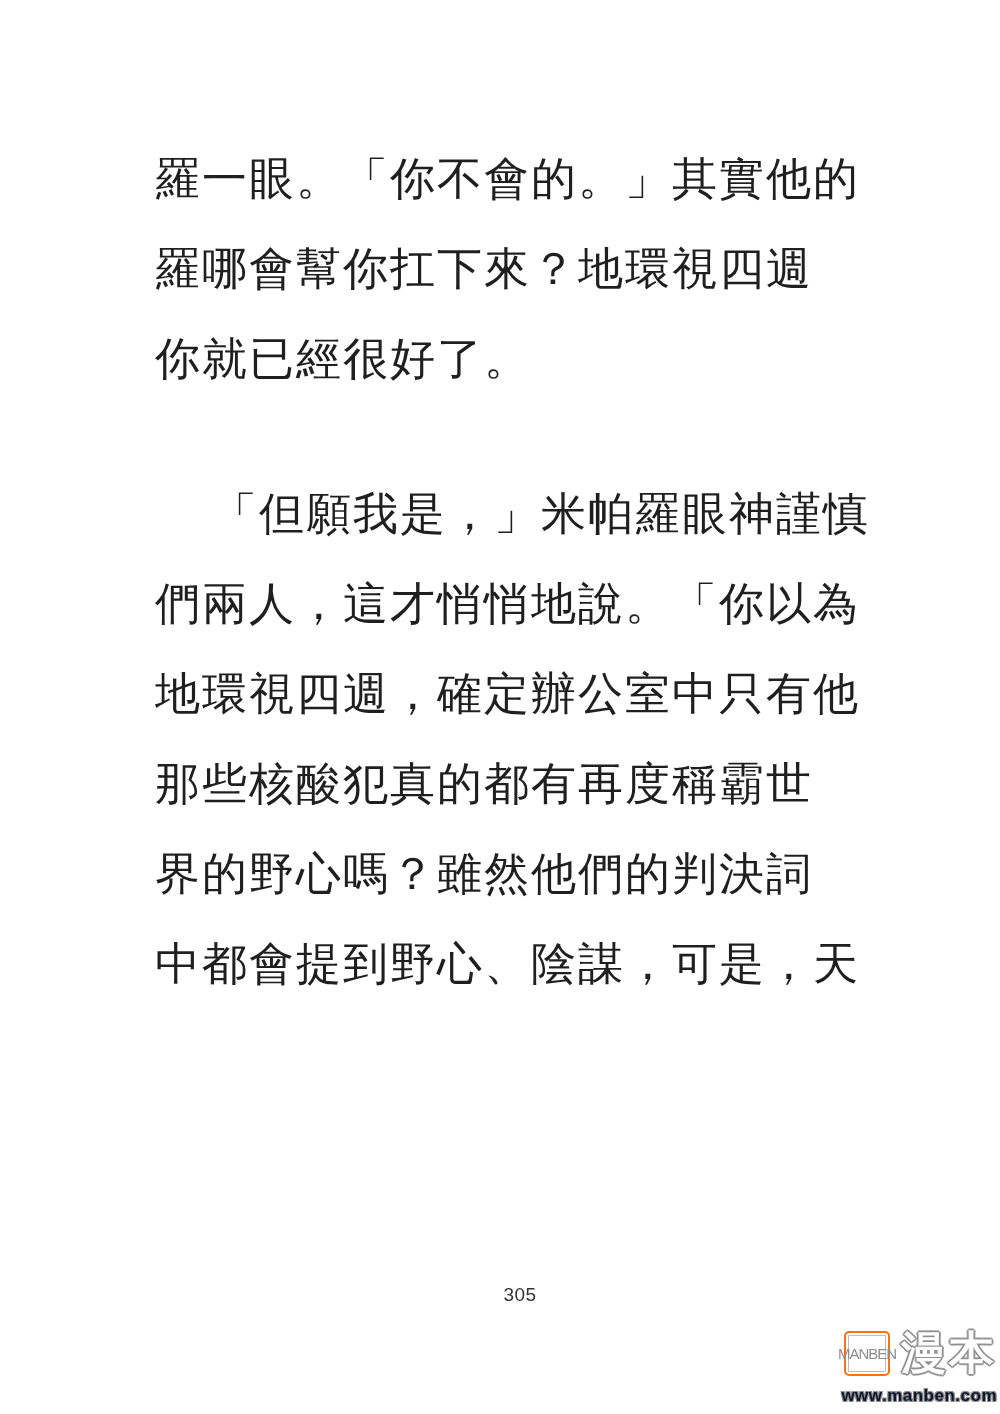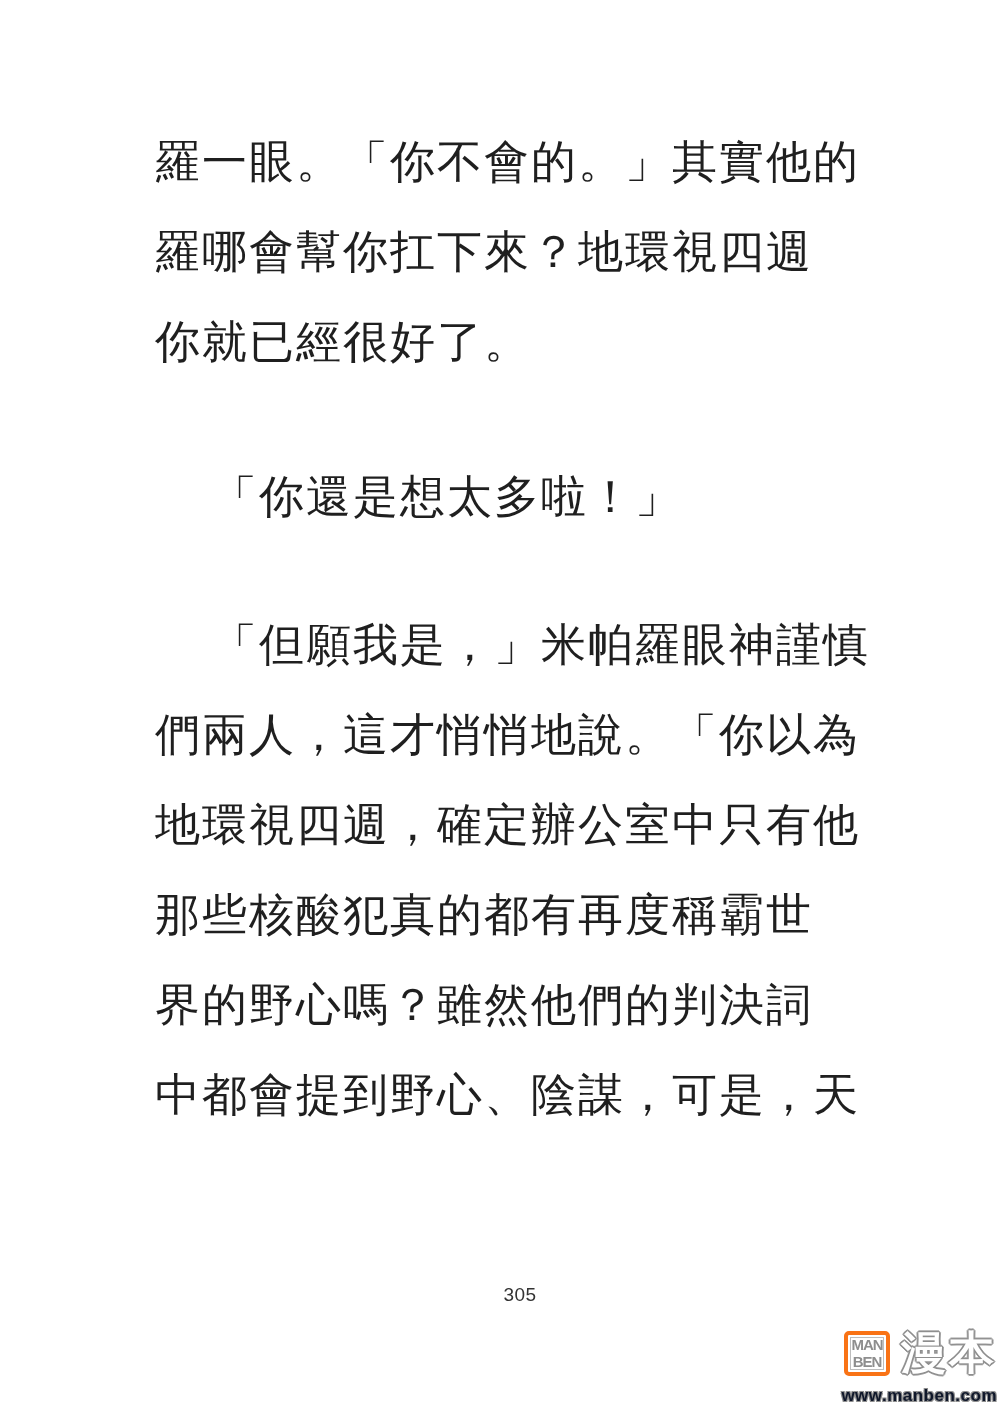--- a/index.html
+++ b/index.html
@@ -11,21 +11,21 @@
     position: relative;
     width: 1000px;
     height: 1414px;
     background: #ffffff;
     overflow: hidden;
     margin: 0 auto;
   }
   .text-block {
     position: absolute;
     left: 155px;
-    top: 117px;
+    top: 134px;
     width: 730px;
     font-size: 45px;
     line-height: 90px;
     letter-spacing: 2px;
     color: #1f1f1f;
     font-weight: 400;
   }
   .paragraph { margin: 0; }
   .paragraph.gap-after-1 { margin-bottom: 65px; }
   .paragraph.gap-after-2 { margin-bottom: 58px; }
@@ -54,29 +54,28 @@
     flex-direction: column;
     align-items: flex-end;
   }
   .wm-row {
     display: flex;
     align-items: center;
   }
   .wm-logo-box {
     width: 46px;
     height: 45px;
-    border: 4px solid #f97316;
+    border: 2px solid #f97316;
     border-radius: 5px;
     box-shadow: inset 0 0 0 2px #ffffff, inset 0 0 0 3px #bdbdbd;
     display: flex;
-    flex-direction: column;
     align-items: center;
     justify-content: center;
     color: #8e8e8e;
-    font-weight: 700;
+    font-weight: 400;
     font-size: 15px;
     line-height: 17px;
     letter-spacing: -1px;
     background: #ffffff;
   }
   .wm-brand {
     margin-left: 11px;
     font-size: 45px;
     font-weight: 700;
     letter-spacing: 3px;
@@ -104,23 +103,20 @@
 <div class="page">
 
   <div class="text-block">
 
     <div class="paragraph gap-after-1">
       <div class="text-line">羅一眼。「你不會的。」其實他的</div>
       <div class="text-line">羅哪會幫你扛下來？地環視四週</div>
       <div class="text-line">你就已經很好了。</div>
     </div>
 
-    <div class="paragraph gap-after-2">
-      <div class="text-line indented">「你還是想太多啦！」</div>
-    </div>
 
     <div class="paragraph">
       <div class="text-line indented">「但願我是，」米帕羅眼神謹慎</div>
       <div class="text-line">們兩人，這才悄悄地說。「你以為</div>
       <div class="text-line">地環視四週，確定辦公室中只有他</div>
       <div class="text-line">那些核酸犯真的都有再度稱霸世</div>
       <div class="text-line">界的野心嗎？雖然他們的判決詞</div>
       <div class="text-line">中都會提到野心、陰謀，可是，天</div>
     </div>
 

